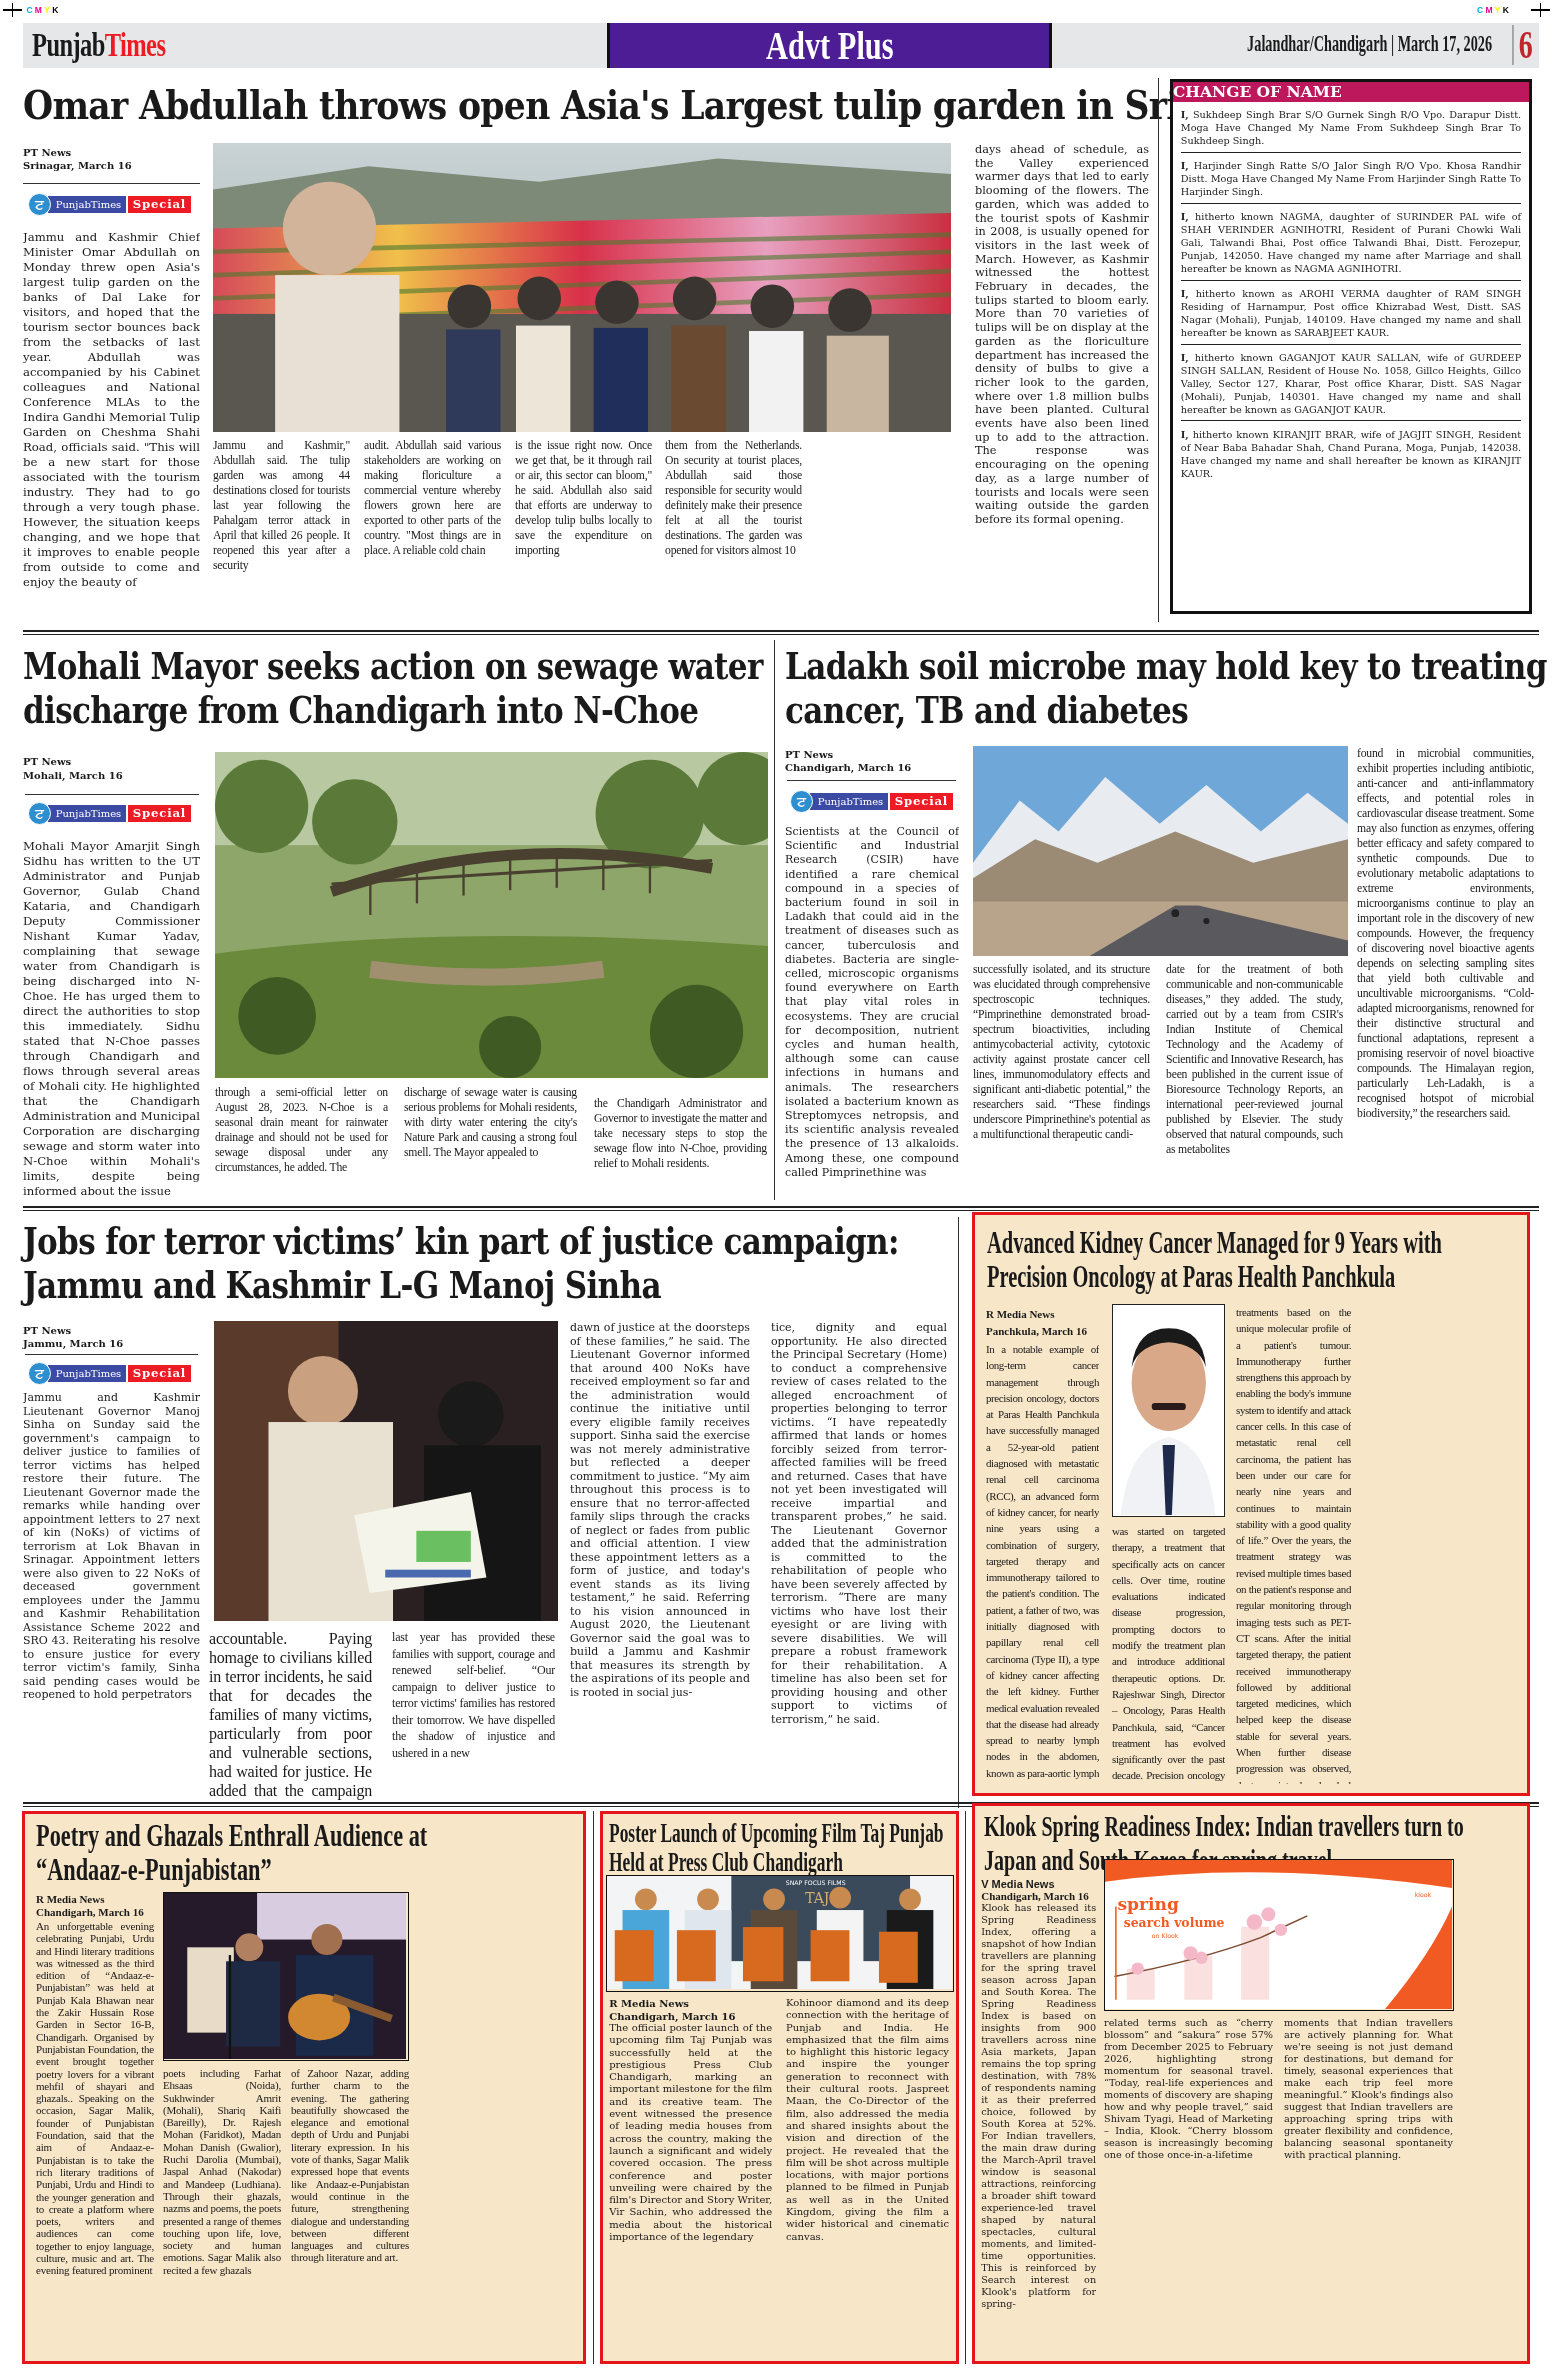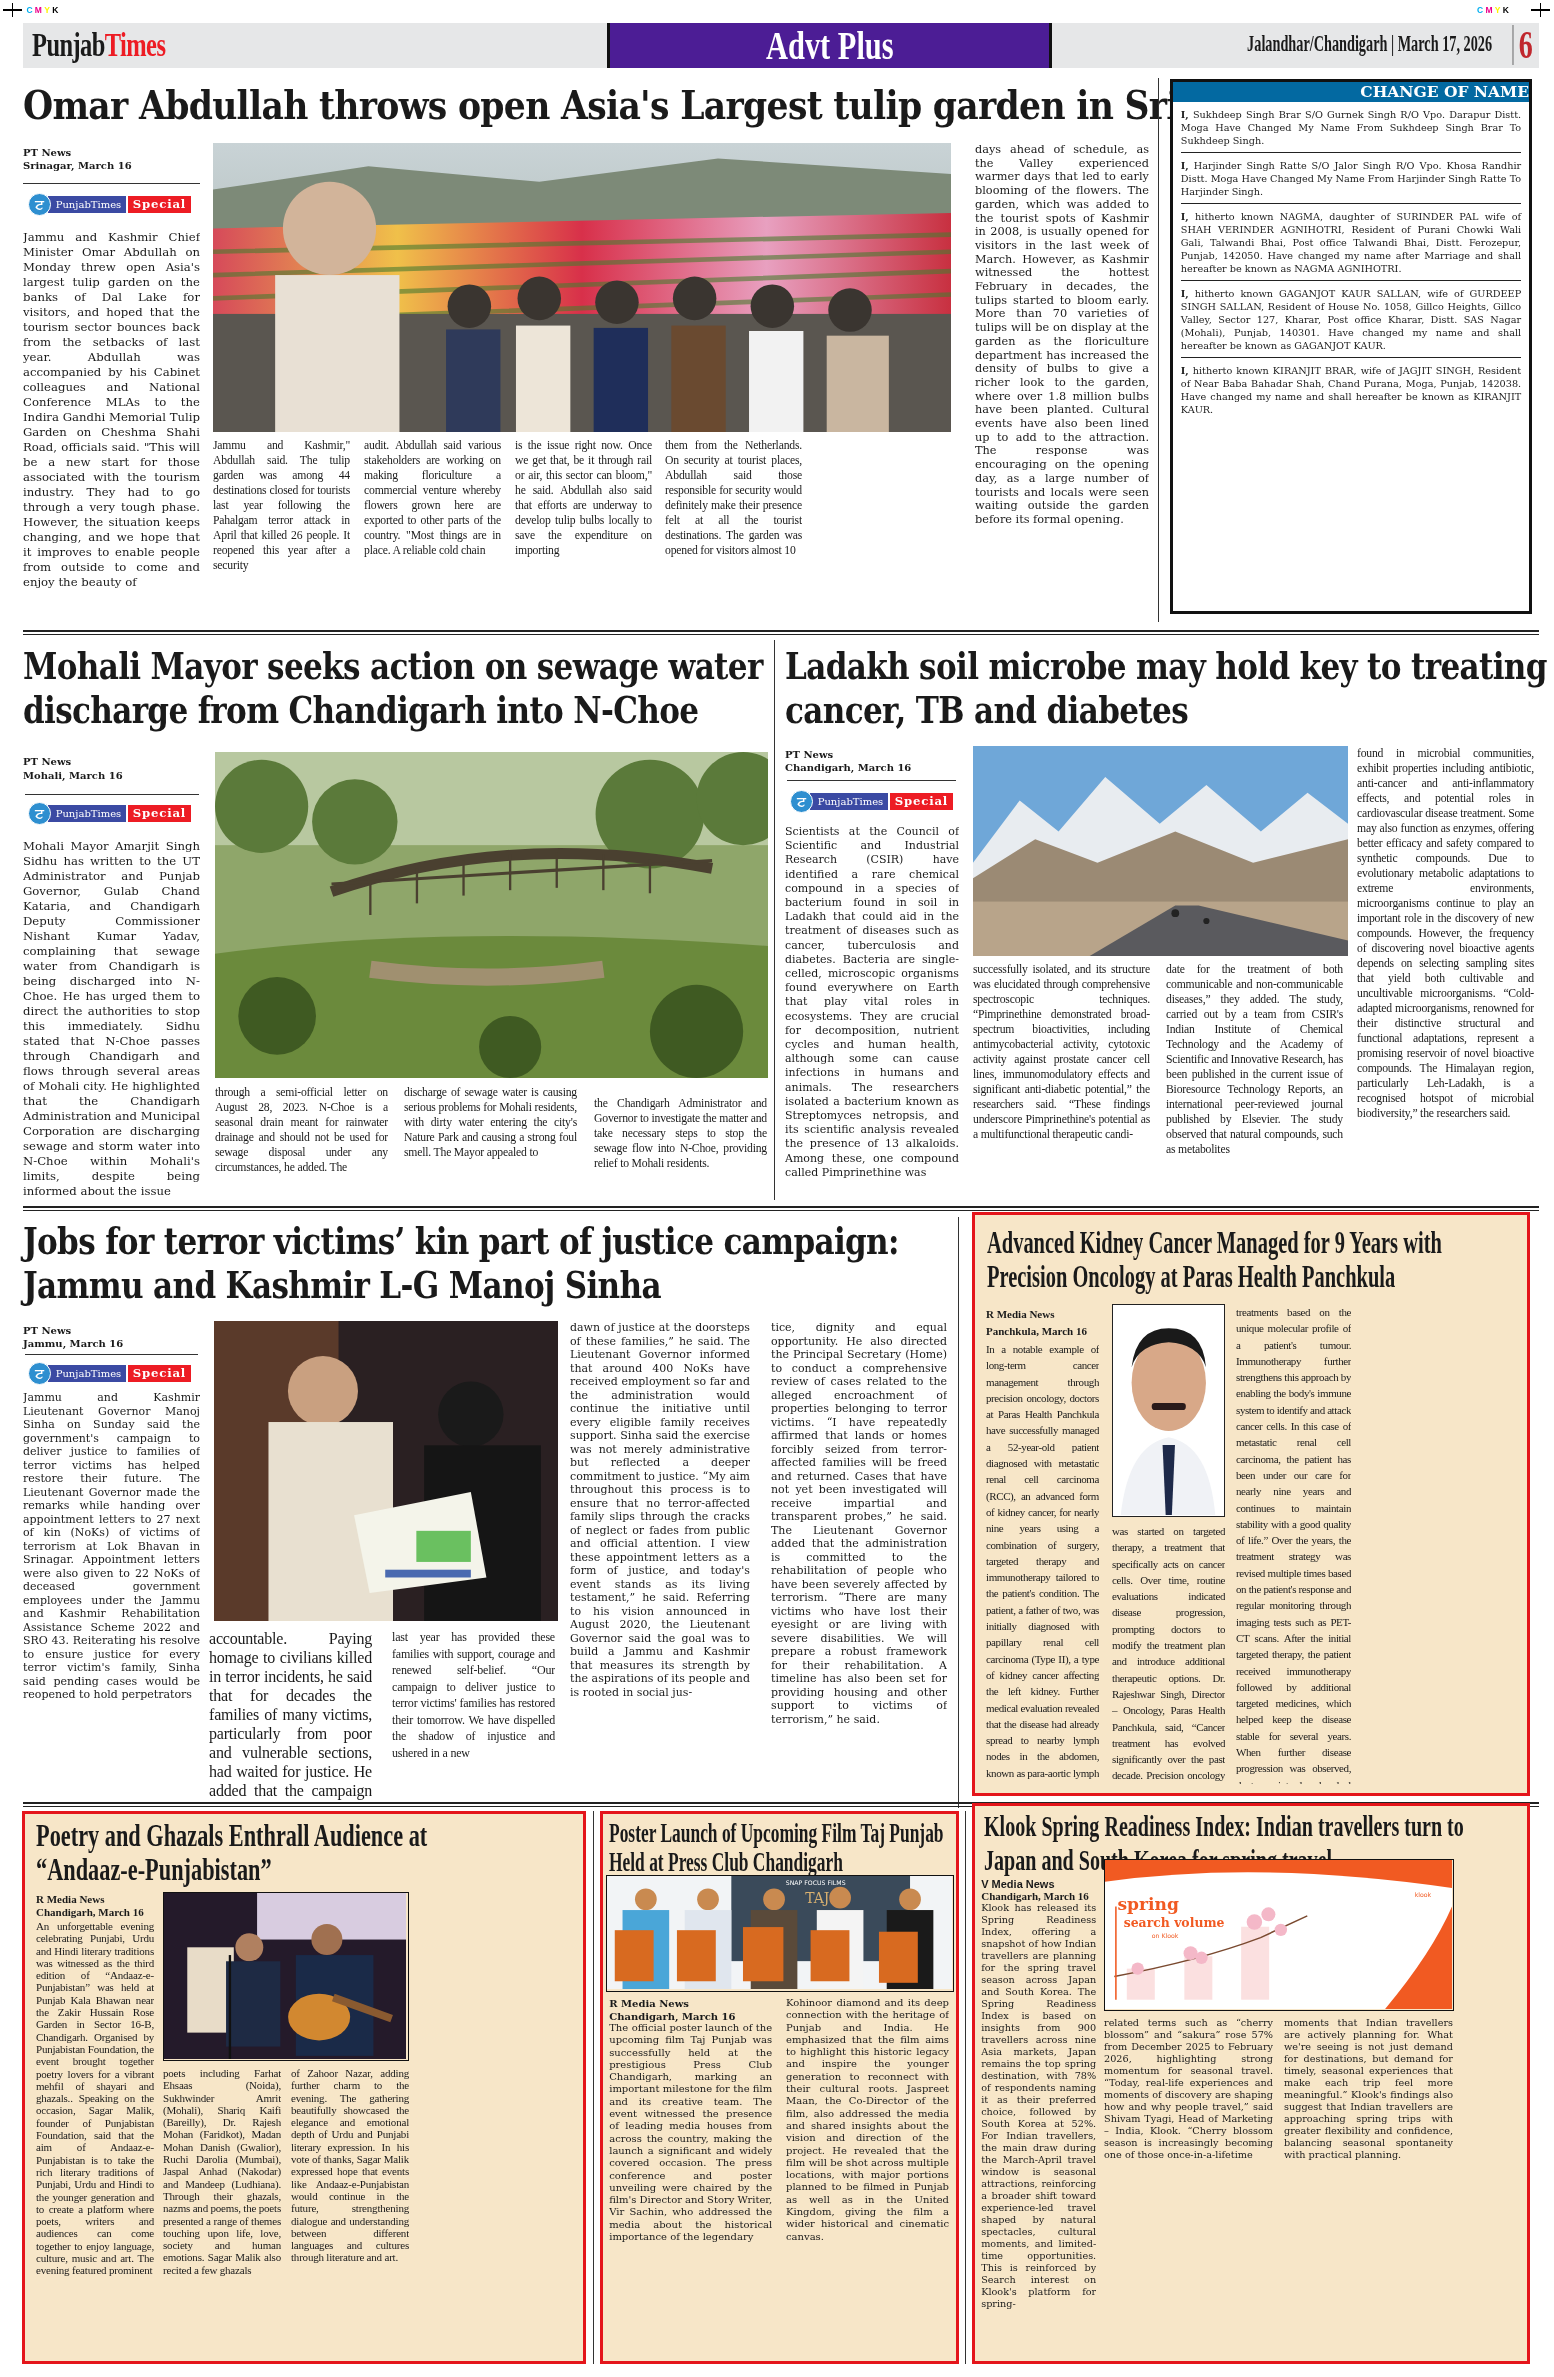--- a/index.html
+++ b/index.html
@@ -25,21 +25,21 @@
 .badge{position:absolute;height:17px;display:flex;align-items:center}
 .badge .logo{width:23px;height:23px;border-radius:50%;background:#2e8fd0;color:#fff;font:bold 13.2px "DejaVu Sans",sans-serif;display:flex;align-items:center;justify-content:center;margin-right:-3.1px;z-index:2;border:1.6px solid #fff}
 .badge .pt{background:#3b4aa3;color:#fff;font:10px "DejaVu Serif",serif;height:17px;line-height:17px;padding:0 4.7px 0 7.8px}
 .badge .sp{background:#ed1c24;color:#fff;font:bold 11.7px "DejaVu Serif",serif;height:17px;line-height:17px;padding:0 4.7px;margin-left:2.3px;letter-spacing:0.8px}
 .txt{position:absolute;font:11.7px/15px "DejaVu Serif",serif;text-align:justify;hyphens:auto;overflow:hidden}
 .txtn{position:absolute;font:11.7px/15px "Liberation Serif",serif;text-align:justify;overflow:hidden;letter-spacing:-0.2px}
 .photo{position:absolute;overflow:hidden}
 .ad{position:absolute;background:#f7e6c8;border:3.1px solid #e4151b}
 .adhl{position:absolute;font:bold 31px "Liberation Serif",serif;line-height:34px;transform-origin:left top;white-space:nowrap}
 .cname{position:absolute;left:1170px;top:79px;width:362px;height:535px;border:3.1px solid #111;background:#fff}
-.cname .head{background:#0369a1;color:#fff;font:bold 15.5px "DejaVu Serif",serif;text-align:right;height:20px;line-height:20px}
+.cname .head{background:#be185d;color:#fff;font:bold 15.5px "DejaVu Serif",serif;text-align:left;height:20px;line-height:20px}
 .cname .entry{margin:0 7.8px;padding:6.2px 0 4.7px;border-bottom:1.6px solid #222;font:9.7px/13px "DejaVu Serif",serif;text-align:justify}
 .cname .entry:last-child{border-bottom:none}
 .cname .entry b{font-weight:bold}
 </style>
 </head>
 <body>
 
 <div class="reg" style="left:3.1px"></div>
 <div class="cmyk" style="left:26.4px"><span class="c">C</span><span class="m">M</span><span class="y">Y</span><span class="k">K</span></div>
 <div class="cmyk" style="left:1477px"><span class="c">C</span><span class="m">M</span><span class="y">Y</span><span class="k">K</span></div>
@@ -107,20 +107,21 @@
 <div class="txtn" style="left:515px;top:438px;width:137px;height:168px">is the issue right now. Once we get that, be it through rail or air, this sector can bloom," he said. Abdullah also said that efforts are underway to develop tulip bulbs locally to save the expenditure on importing</div>
 <div class="txtn" style="left:665px;top:438px;width:137px;height:168px">them from the Netherlands. On security at tourist places, Abdullah said those responsible for security would definitely make their presence felt at all the tourist destinations. The garden was opened for visitors almost 10</div>
 <div class="txt" style="left:975px;top:143px;width:174px;height:466px;font-size:11.3px;line-height:13.7px">days ahead of schedule, as the Valley experienced warmer days that led to early blooming of the flowers. The garden, which was added to the tourist spots of Kashmir in 2008, is usually opened for visitors in the last week of March. However, as Kashmir witnessed the hottest February in decades, the tulips started to bloom early. More than 70 varieties of tulips will be on display at the garden as the floriculture department has increased the density of bulbs to give a richer look to the garden, where over 1.8 million bulbs have been planted. Cultural events have also been lined up to add to the attraction. The response was encouraging on the opening day, as a large number of tourists and locals were seen waiting outside the garden before its formal opening.</div>
 <div class="vrule" style="left:1158px;top:78px;height:544px;width:0.8px"></div>
 
 <div class="cname">
   <div class="head">CHANGE OF NAME</div>
   <div class="entry"><b>I,</b> <span>Sukhdeep Singh Brar S/O Gurnek Singh R/O Vpo. Darapur Distt. Moga Have Changed My Name From Sukhdeep Singh Brar To Sukhdeep Singh.</span></div>
   <div class="entry"><b>I,</b> <span>Harjinder Singh Ratte S/O Jalor Singh R/O Vpo. Khosa Randhir Distt. Moga Have Changed My Name From Harjinder Singh Ratte To Harjinder Singh.</span></div>
   <div class="entry"><b>I,</b> <span>hitherto known NAGMA, daughter of SURINDER PAL wife of SHAH VERINDER AGNIHOTRI, Resident of Purani Chowki Wali Gali, Talwandi Bhai, Post office Talwandi Bhai, Distt. Ferozepur, Punjab, 142050. Have changed my name after Marriage and shall hereafter be known as NAGMA AGNIHOTRI.</span></div>
+  <div class="entry"><b>I,</b> <span>hitherto known as AROHI VERMA daughter of RAM SINGH Residing of Harnampur, Post office Khizrabad West, Distt. SAS Nagar (Mohali), Punjab, 140109. Have changed my name and shall hereafter be known as SARABJEET KAUR.</span></div>
   <div class="entry"><b>I,</b> <span>hitherto known GAGANJOT KAUR SALLAN, wife of GURDEEP SINGH SALLAN, Resident of House No. 1058, Gillco Heights, Gillco Valley, Sector 127, Kharar, Post office Kharar, Distt. SAS Nagar (Mohali), Punjab, 140301. Have changed my name and shall hereafter be known as GAGANJOT KAUR.</span></div>
   <div class="entry"><b>I,</b> <span>hitherto known KIRANJIT BRAR, wife of JAGJIT SINGH, Resident of Near Baba Bahadar Shah, Chand Purana, Moga, Punjab, 142038. Have changed my name and shall hereafter be known as KIRANJIT KAUR.</span></div>
 </div>
 
 <div class="dblrule" style="left:23px;top:630px;width:1516px"></div>
 
 <div class="hl" style="left:23px;top:644px;font-size:37px;line-height:44px;transform:scaleX(.84)">
     <div>Mohali Mayor seeks action on sewage water</div>
     <div>discharge from Chandigarh into N-Choe</div>
   </div>

